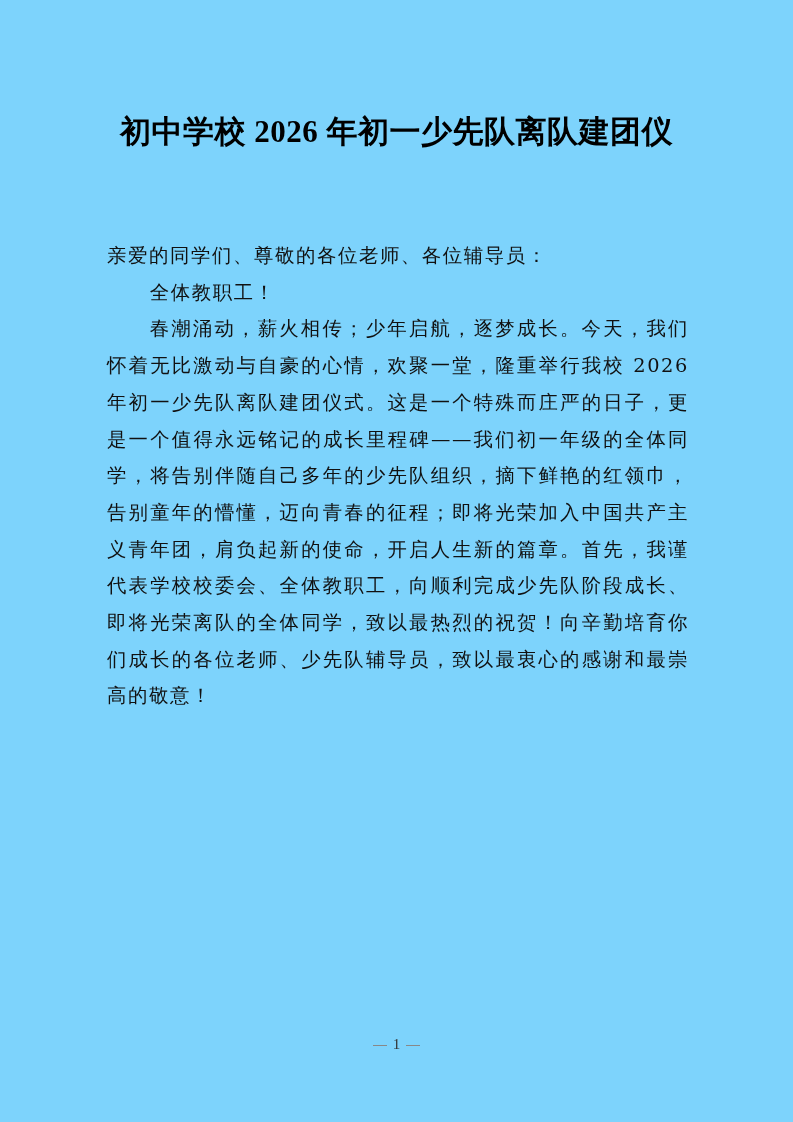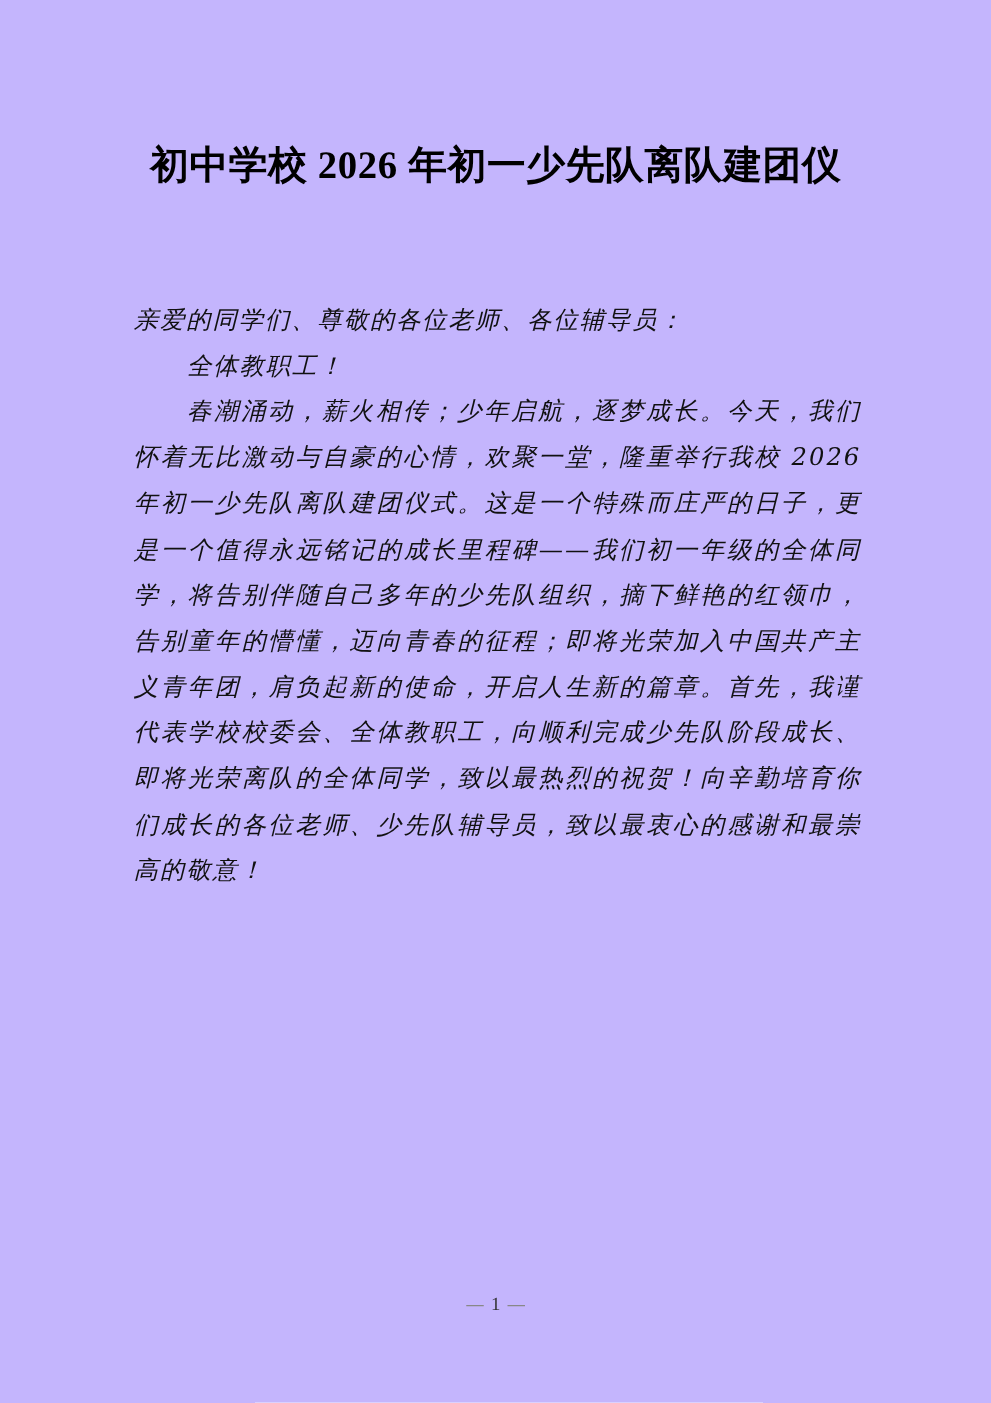--- a/index.html
+++ b/index.html
@@ -12,21 +12,21 @@
       height: 1122px;
       position: relative;
       overflow: hidden;
       font-family: "DejaVu Serif", "Liberation Serif", serif;
       color: #111111;
     }
     .page {
       position: absolute;
       left: 0; top: 0;
       width: 793px; height: 1122px;
-      background: #c4b5fd;
+      background: #7dd3fc;
     }
     .title {
       position: absolute;
       left: 100px;
       top: 110px;
       width: 593px;
       text-align: center;
       font-family: "Liberation Serif", "DejaVu Serif", serif;
       font-weight: bold;
       font-size: 31px;
@@ -41,21 +41,20 @@
       width: 582px;
       font-size: 19.4px;
       line-height: 36.7px;
       text-align: justify;
       text-justify: inter-character;
       letter-spacing: 1.6px;
     }
     .body p {
       margin: 0;
       padding: 0;
-      font-style: italic;
     }
     .body p.indent {
       text-indent: 2.2em;
     }
     .page-number {
       position: absolute;
       left: 0;
       width: 793px;
       top: 1036px;
       text-align: center;

